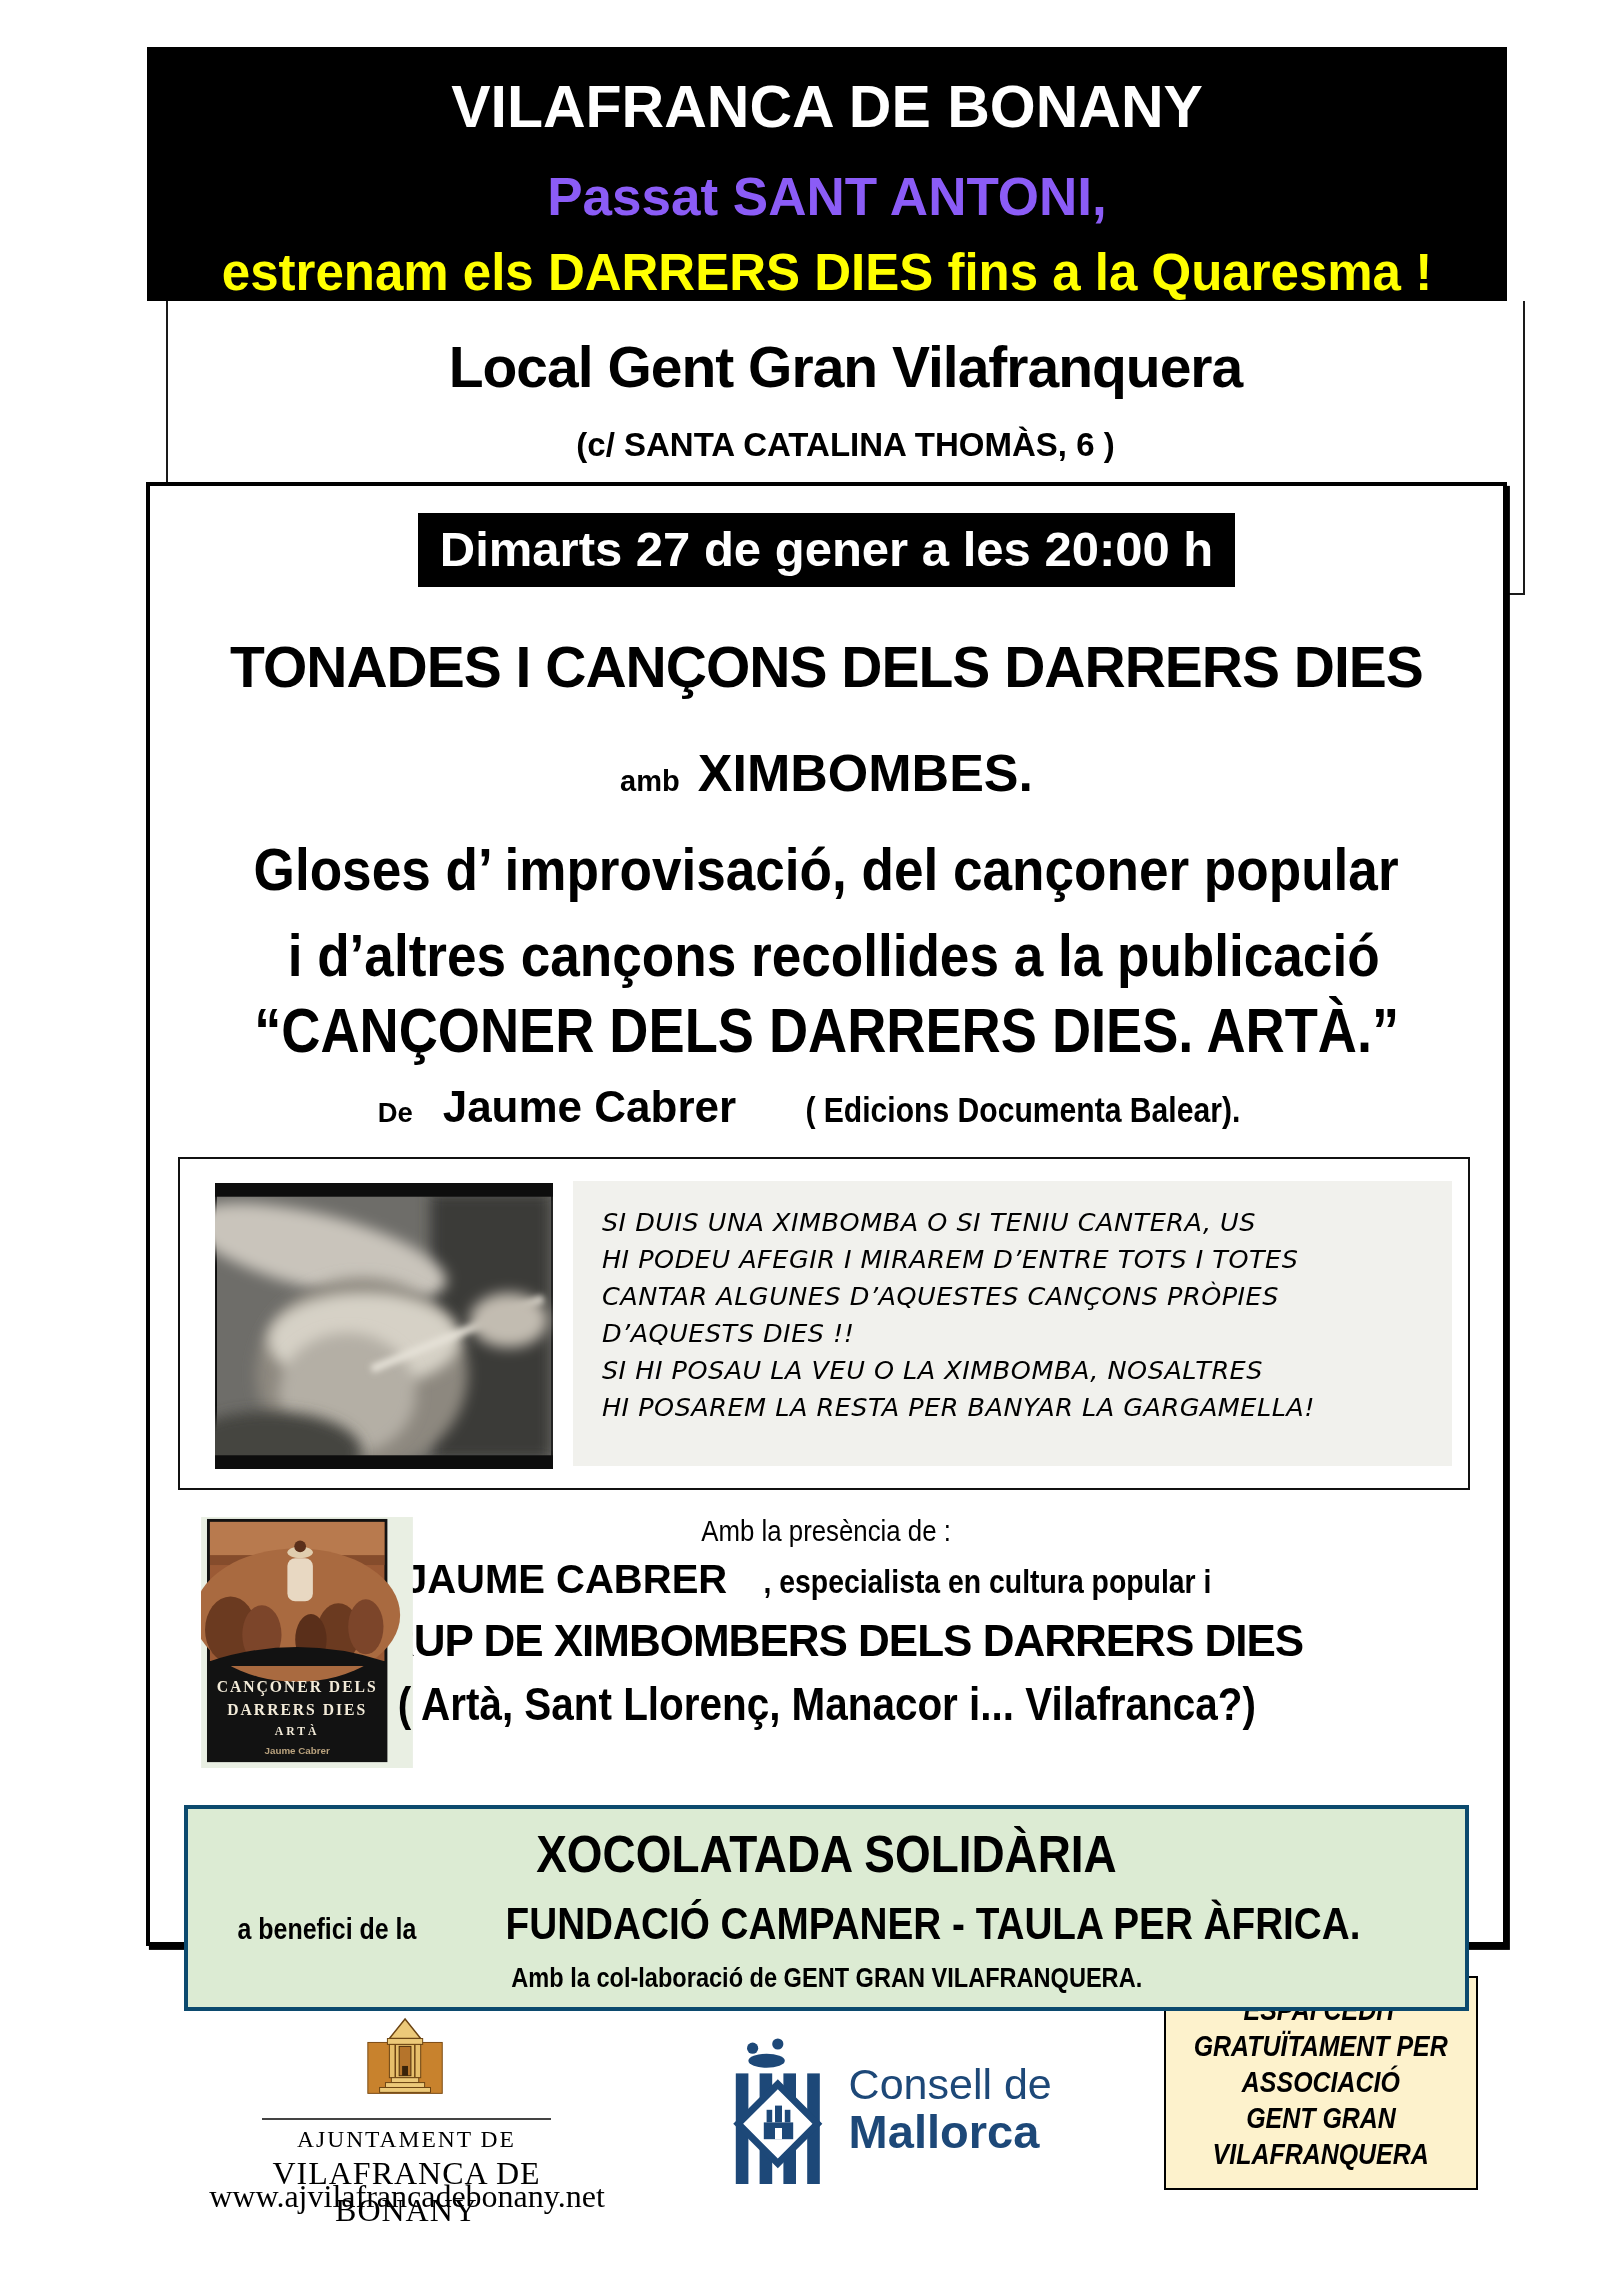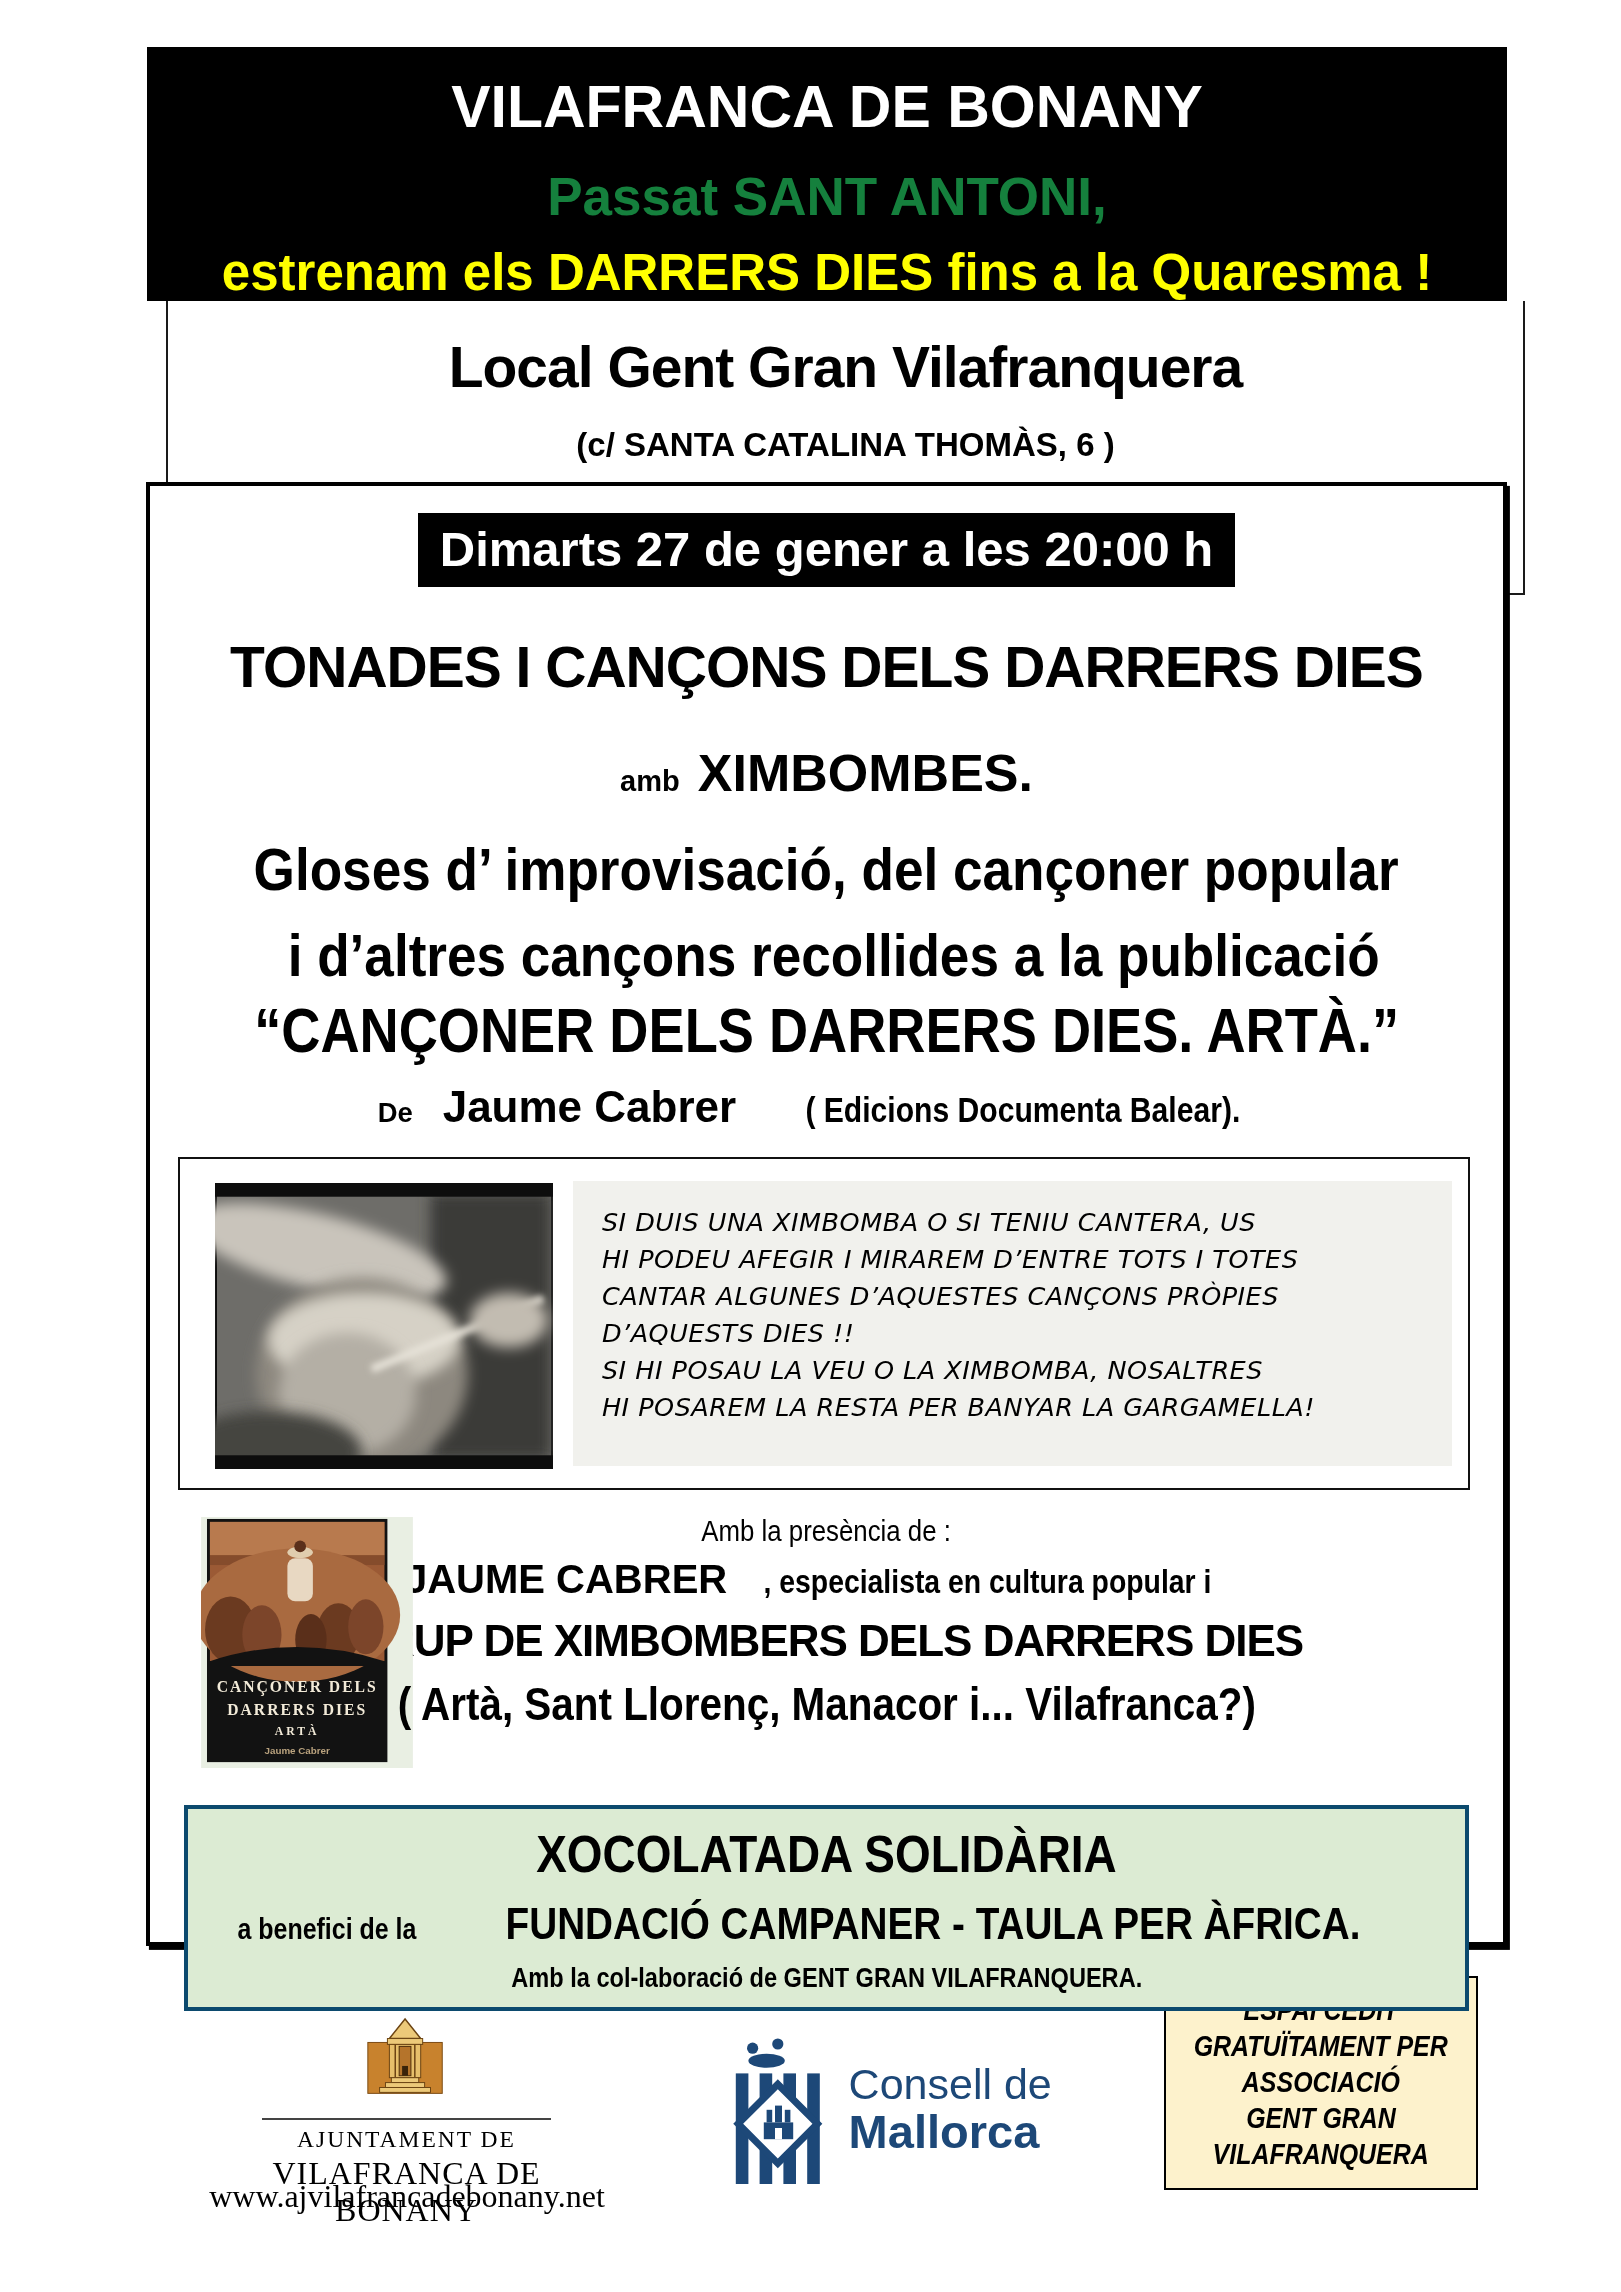--- a/index.html
+++ b/index.html
@@ -8,21 +8,21 @@
     font-family:"Liberation Sans", sans-serif; color:#000; overflow:hidden;
   }
   .abs{position:absolute;}
   .ctr{text-align:center;}
   .cond{display:inline-block; transform:scaleX(0.86); transform-origin:50% 50%; white-space:nowrap;}
   .cond90{display:inline-block; transform:scaleX(0.90); transform-origin:50% 50%; white-space:nowrap;}
 
   
   .header-black{left:147px; top:47px; width:1360px; height:254px; background:#000000;}
   .header-title{margin-top:25.5px; font-size:59px; font-weight:bold; color:#ffffff; letter-spacing:0px;}
-  .header-sub1{margin-top:25.5px; font-size:53px; font-weight:bold; color:#15803d;}
+  .header-sub1{margin-top:25.5px; font-size:53px; font-weight:bold; color:#8b5cf6;}
   .header-sub2{margin-top:15.7px; font-size:51px; font-weight:bold; color:#ffff00;}
 
   
   .venue-box{left:166px; top:301px; width:1355px; height:292px; background:#ffffff; border:2px solid #1a1a1a; border-top:none;}
   .venue-name{margin-top:33px; font-size:57px; font-weight:bold; letter-spacing:-1px;}
   .venue-address{margin-top:25.5px; font-size:33px; font-weight:bold;}
 
   
   .main-box{left:146px; top:482px; width:1353px; height:1456px; background:#ffffff;
             border:4.9px solid #000; box-shadow:2.9px 3.9px 0 #000; z-index:5;}

